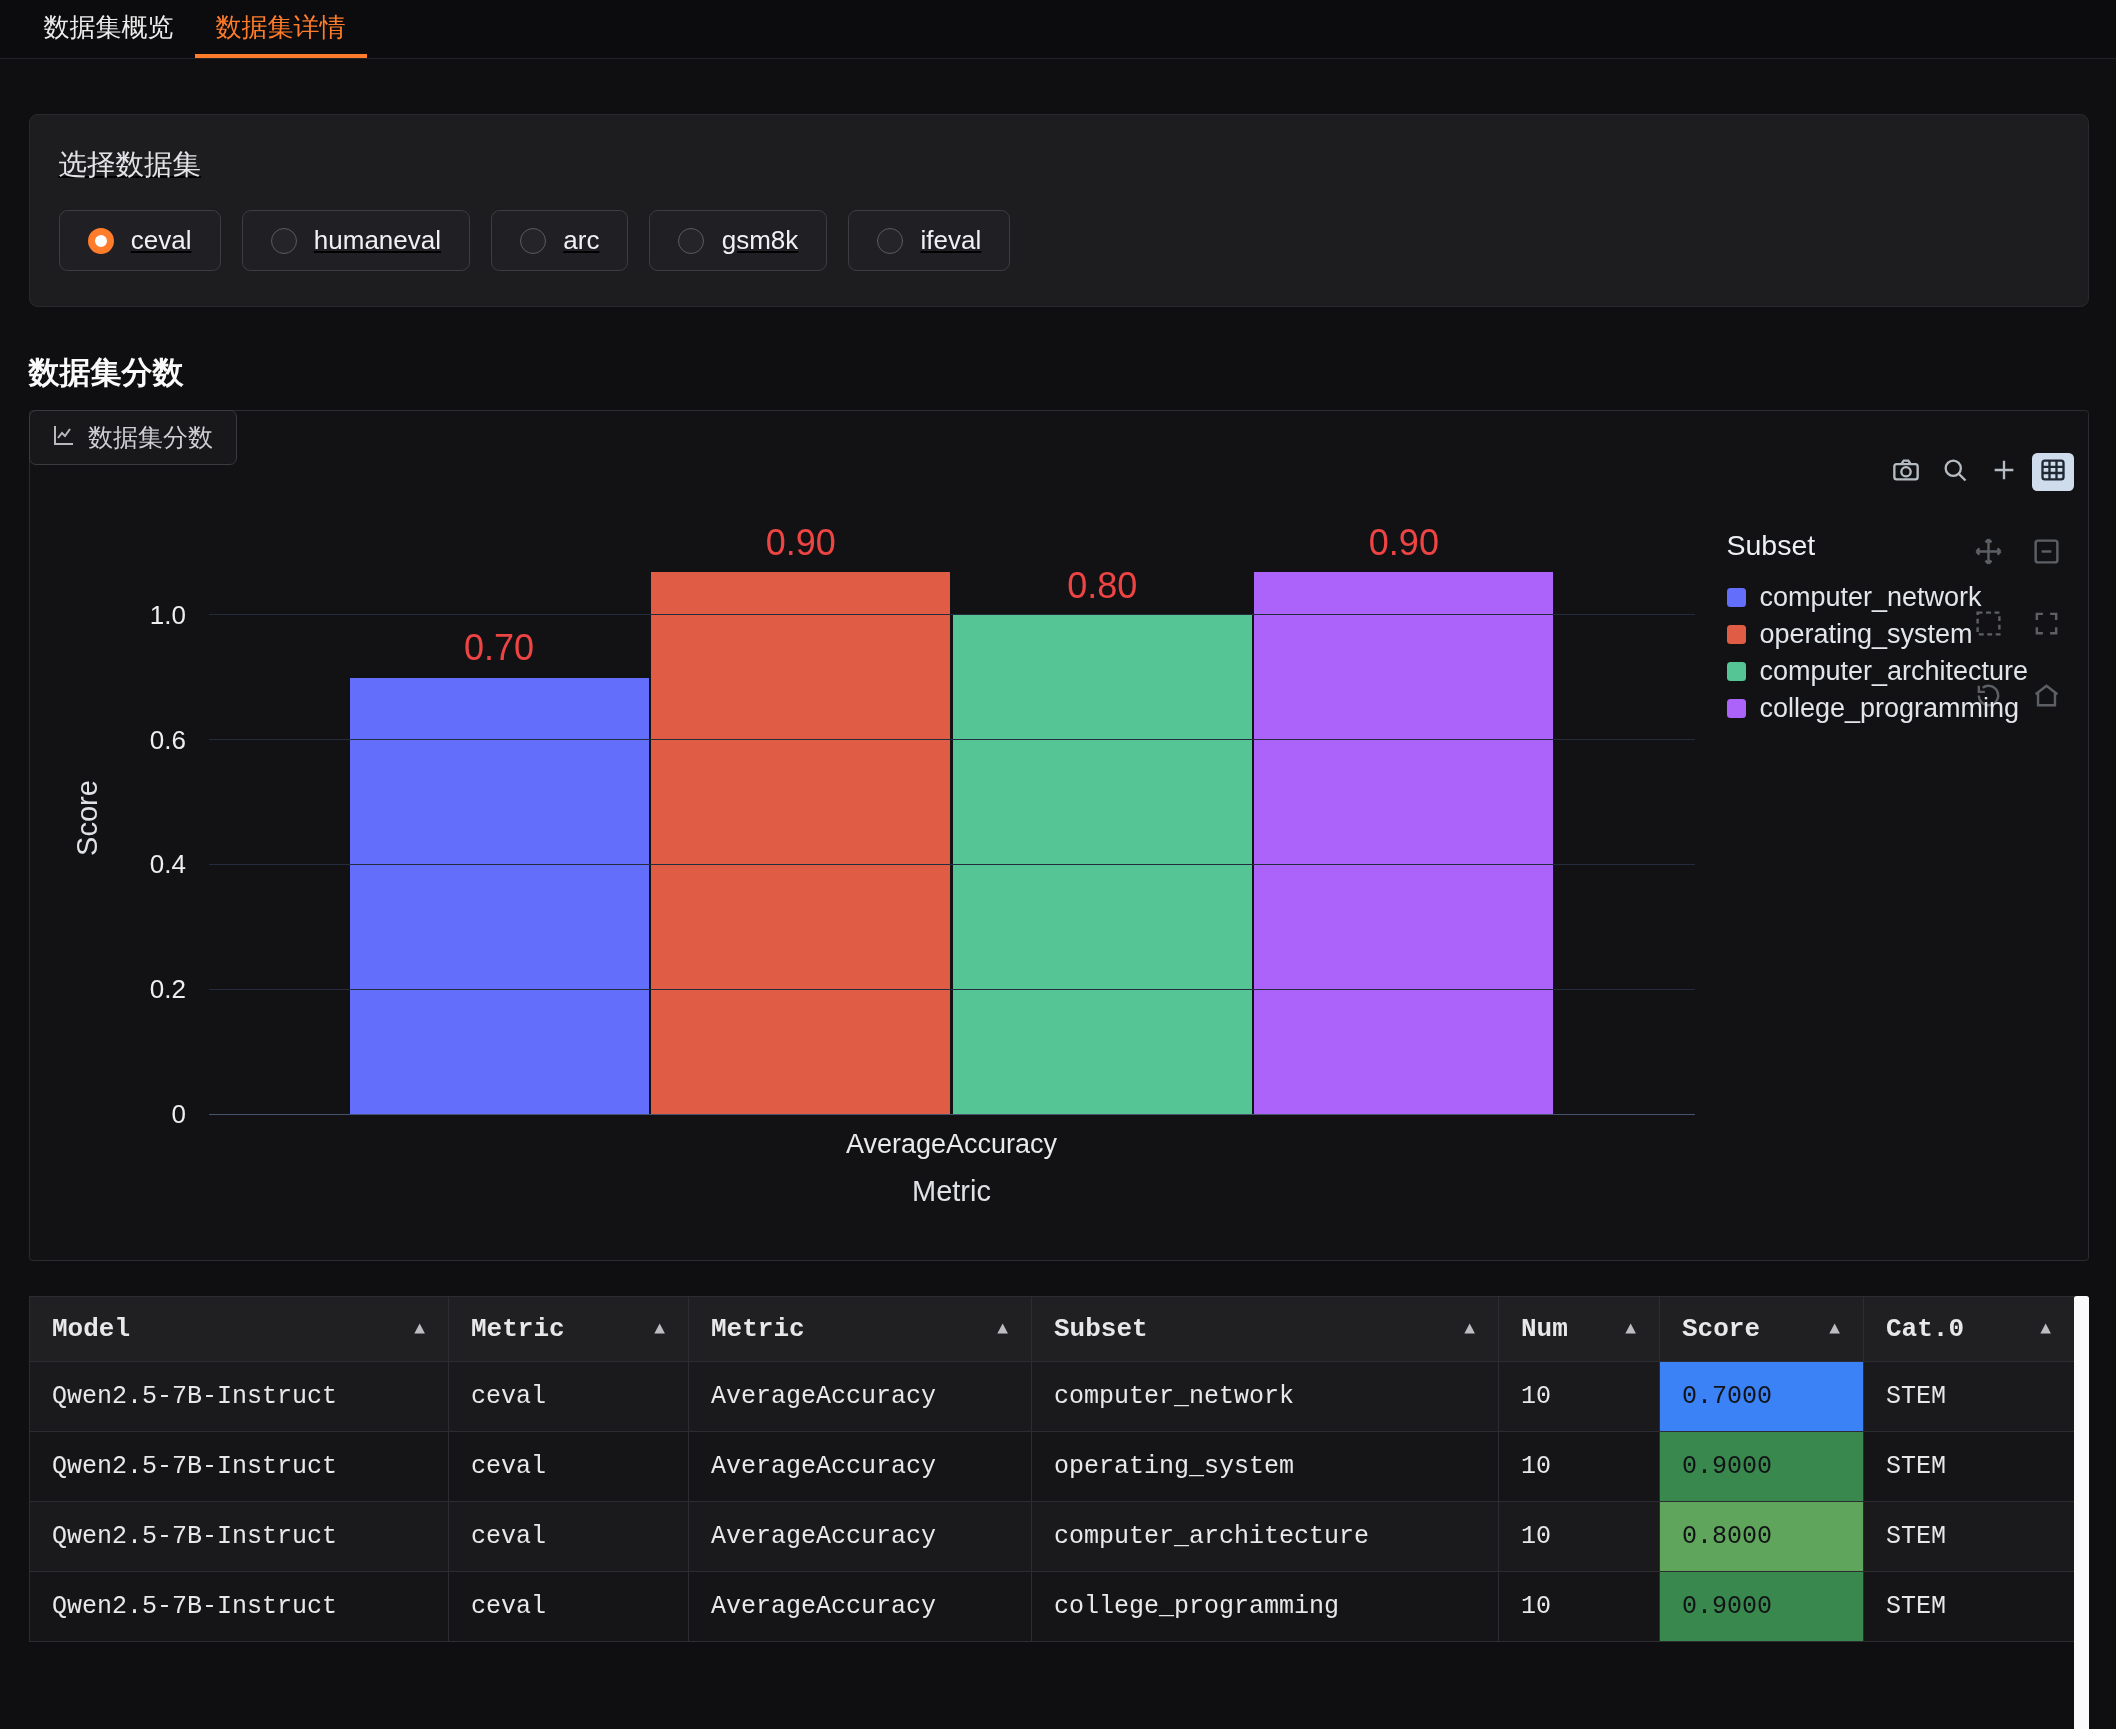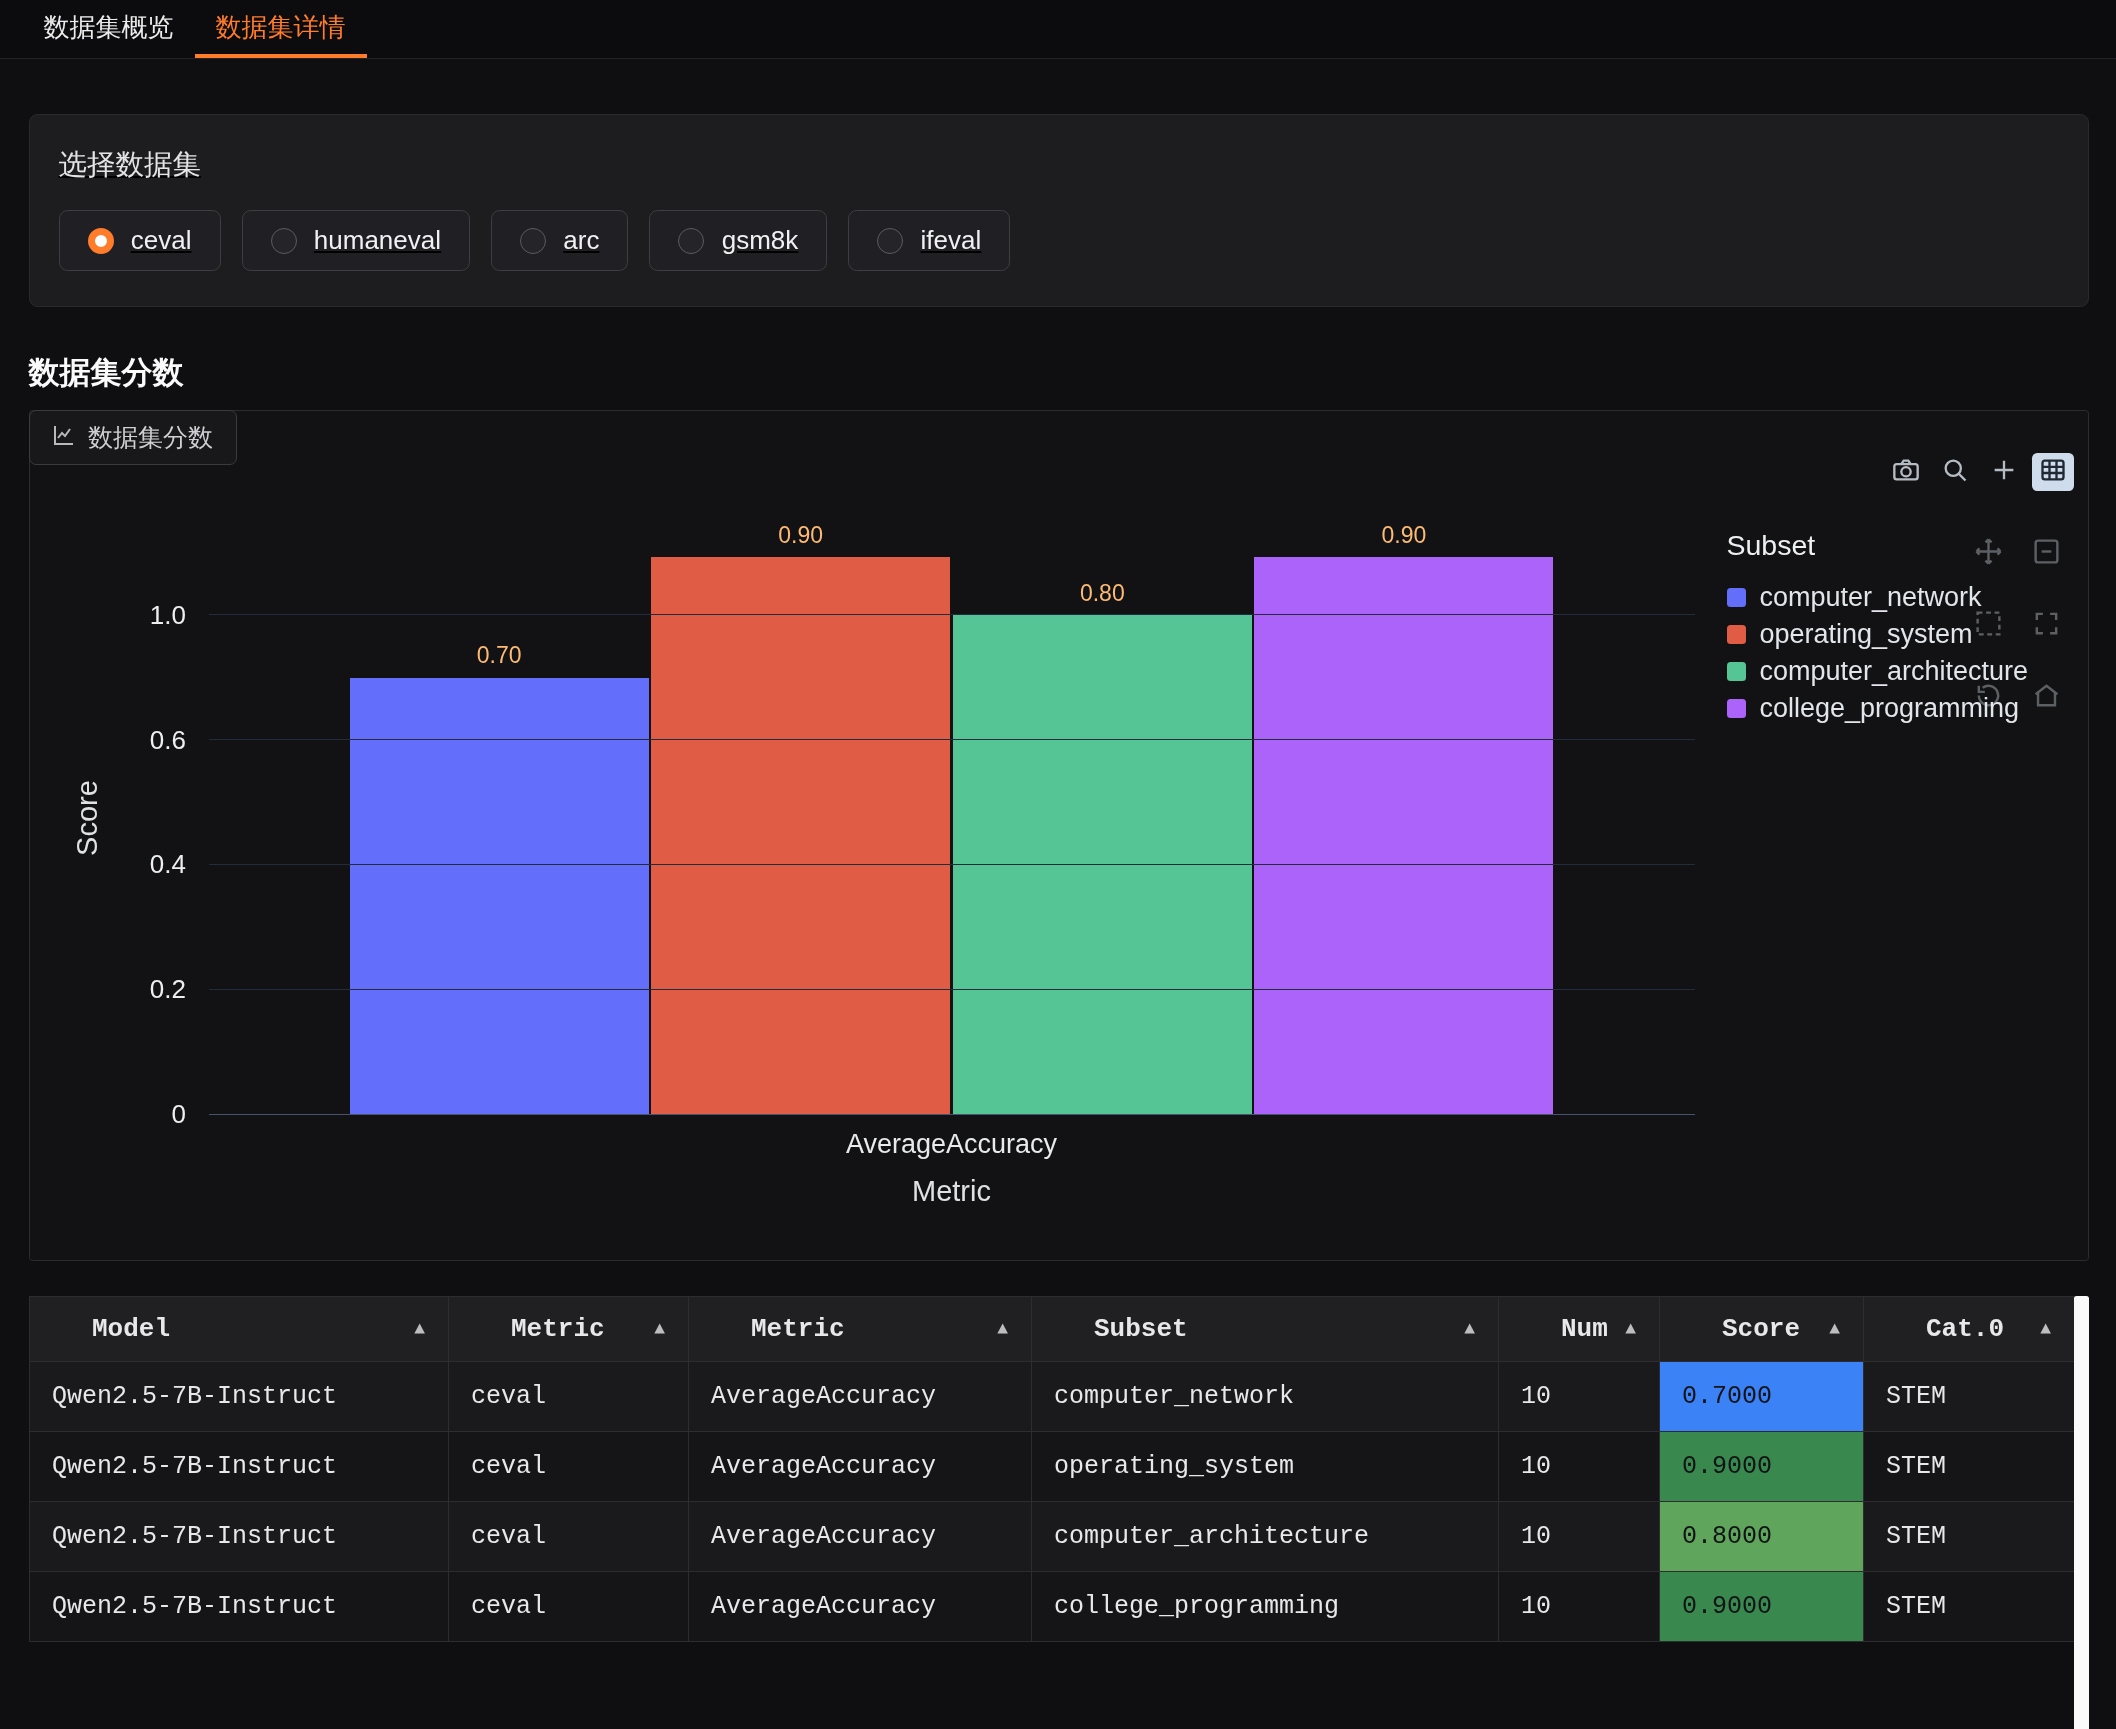--- a/index.html
+++ b/index.html
@@ -46,21 +46,21 @@
 
   .plot-region { position:absolute; left:179px; top:111px; width:1486px; height:593px; }
   .gridline { position:absolute; left:0; right:0; height:0.9px; background:#232c3d; }
   .gridline.zero { background:#46526e; }
   .ytick { position:absolute; left:-22.5px; top:50%; transform:translate(-100%,-50%);
     font-size:26px; color:#edeef0; white-space:nowrap; }
   .bars { position:absolute; inset:0; display:flex; justify-content:center;
     align-items:flex-end; gap:2.6px; }
   .bar-col { width:299px; height:100%; display:flex; flex-direction:column;
     justify-content:flex-end; align-items:center; }
-  .bar-value { font-size:23px; color:#fdba74; margin-bottom:8.6px; }
+  .bar-value { font-size:36px; color:#ef4444; margin-bottom:8.6px; }
   .bar { width:100%; }
 
   .y-axis-title { position:absolute; left:57px; top:407px;
     transform:translate(-50%,-50%) rotate(-90deg); font-size:29px; color:#dfe1e4; }
   .x-cat { position:absolute; left:922px; top:718px; transform:translateX(-50%);
     font-size:27px; color:#e8eaec; }
   .x-axis-title { position:absolute; left:922px; top:764px; transform:translateX(-50%);
     font-size:29px; color:#dfe1e4; }
 
   .legend { position:absolute; left:1697px; top:118px; z-index:2; }
@@ -74,21 +74,21 @@
   .mb-icon svg { stroke:#5c6064; fill:none; stroke-width:2; }
 
   
   .table-title { margin-top:40px; }
   .table-wrap { position:relative; margin-top:35px; width:2060px; }
   table { width:2045px; border-collapse:collapse; table-layout:fixed;
     font-family:"Liberation Mono","DejaVu Sans Mono",monospace; }
   th, td { border:0.9px solid #2d2d31; padding:0 22.5px; font-size:25px;
     color:#e8e8ea; height:70px; text-align:left; overflow:hidden; white-space:nowrap; }
   th { height:65px; background:#202023; font-weight:700; font-size:26px; cursor:pointer; }
-  .th-inner { display:flex; justify-content:space-between; align-items:center;margin-left:40px; }
+  .th-inner { display:flex; justify-content:space-between; align-items:center; }
   .sort { color:#bcbcc1; font-size:18px; margin-left:10.4px; }
   tbody tr:nth-child(odd) td { background:#1a1a1c; }
   tbody tr:nth-child(even) td { background:#151517; }
   td.score { color:#111316; }
   .vscrollbar { position:absolute; top:0; right:0; width:14.7px; height:609px;
     background:#fafafa; border-radius:2.6px; }
 </style>
 </head>
 <body>
 

